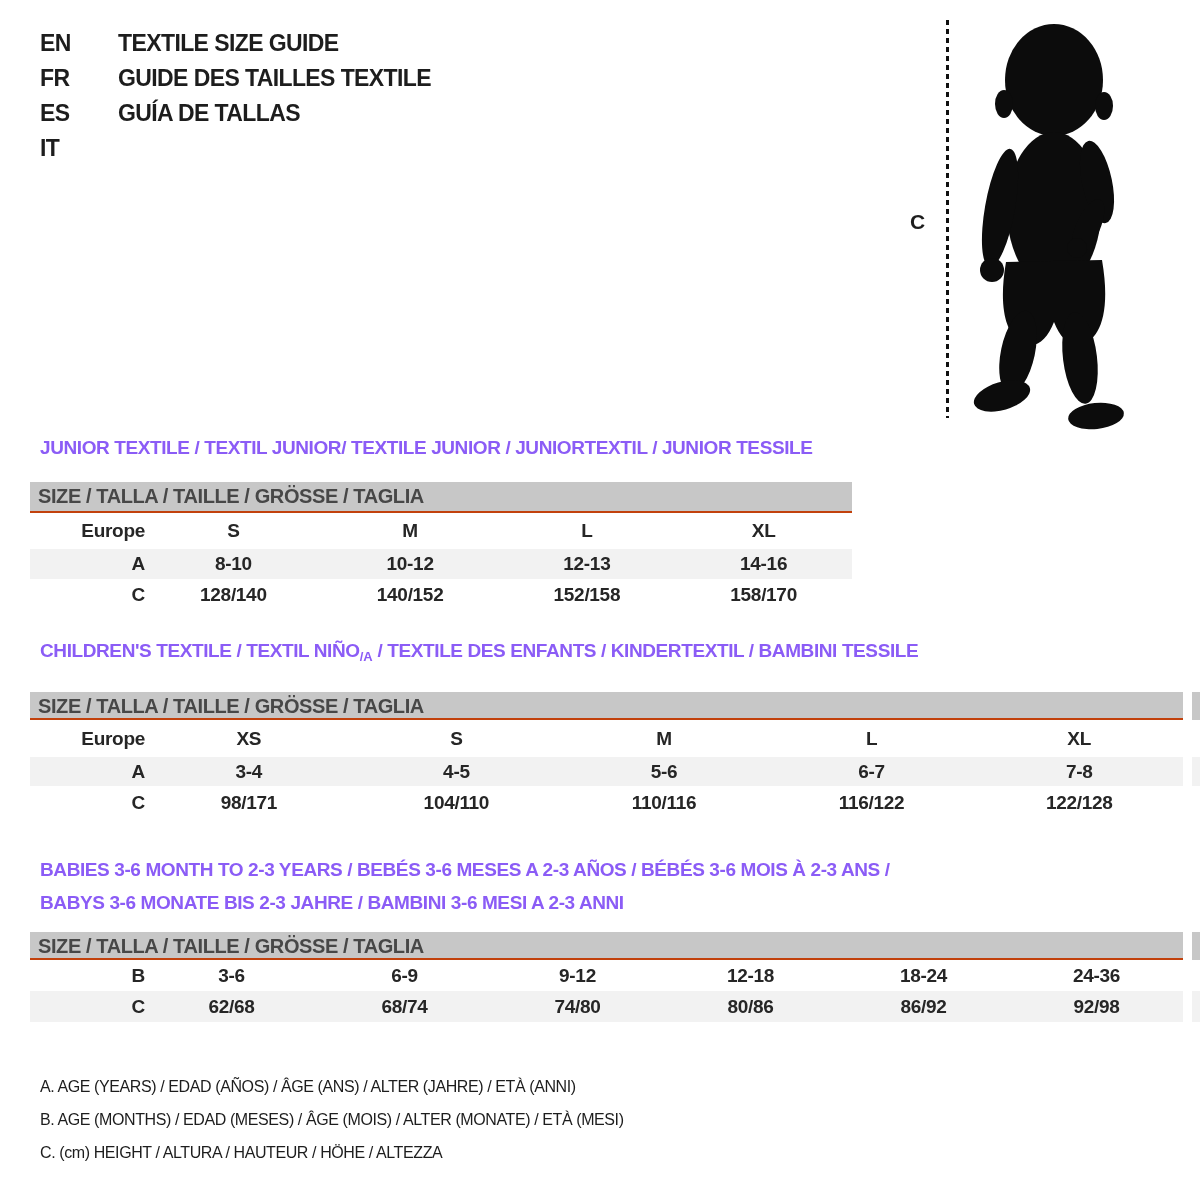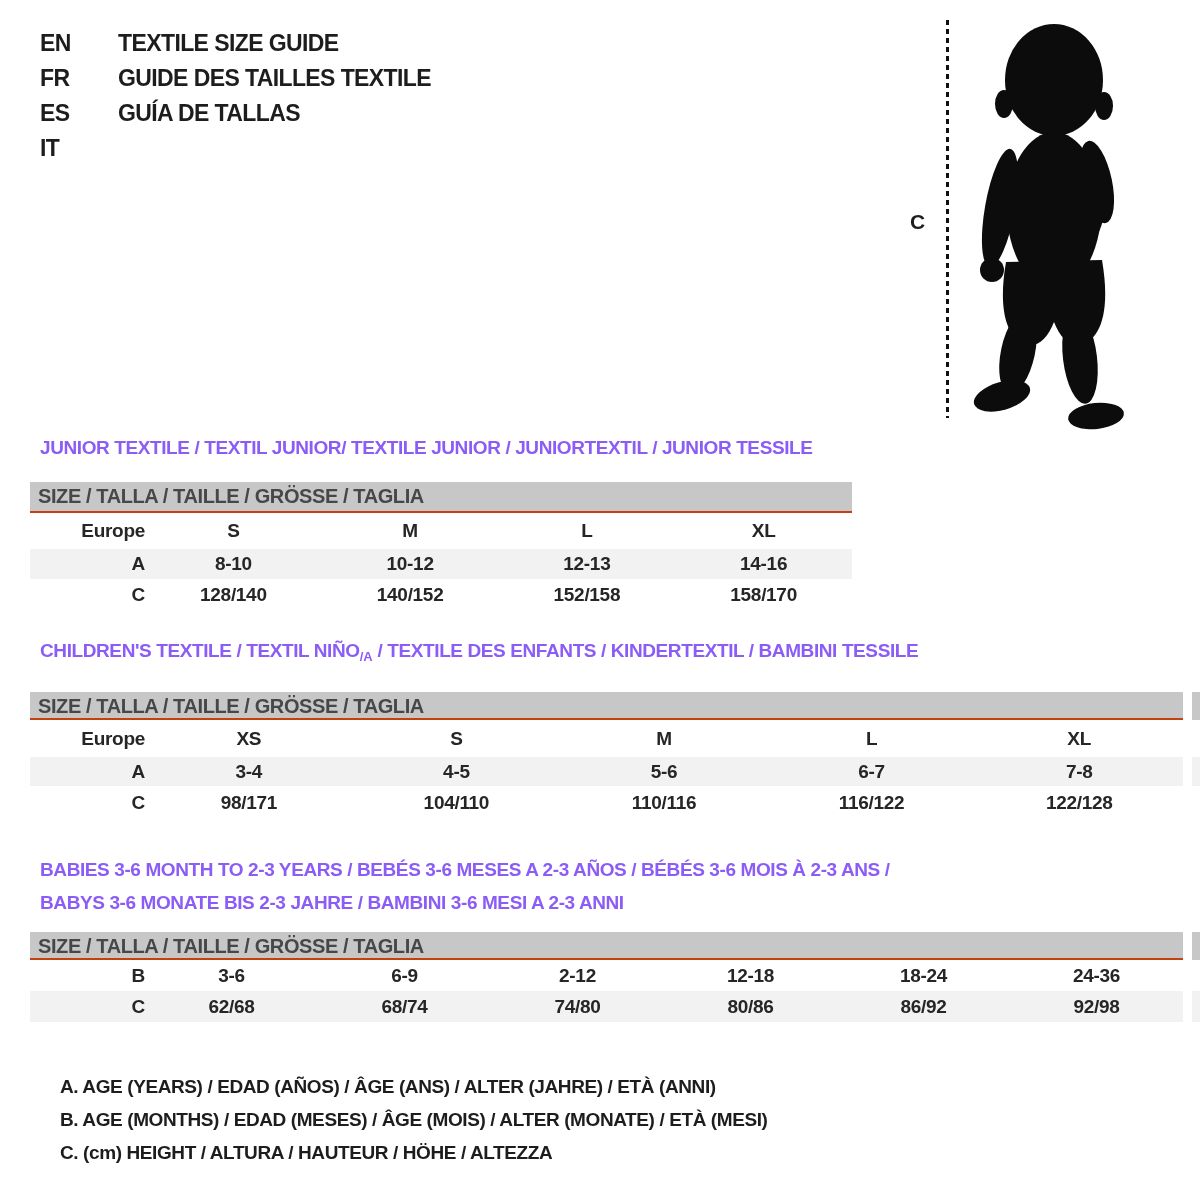--- a/index.html
+++ b/index.html
@@ -54,21 +54,21 @@
   .frag{position:absolute;left:1192px;width:8px;}
   .frag-gray{background:#c7c7c7;}
   .frag-alt{background:#f2f2f2;}
   .frag1{top:692px;height:28px;}
   .frag2{top:757px;height:29px;}
   .frag3{top:932px;height:28px;}
   .frag4{top:991px;height:31px;}
 
   
   .legend{position:absolute;left:40px;top:1070px;}
-  .legend-line{font-size:19px;font-weight:bold;letter-spacing:-0.4px;line-height:33px;white-space:nowrap;margin-left:20px;}
+  .legend-line{font-size:16px;font-weight:normal;letter-spacing:-0.4px;line-height:33px;white-space:nowrap;}
 </style>
 </head>
 <body>
 
 <div class="page">
 
   <div class="lang-block">
     <div class="lang-row">
       <span class="lang-code">EN</span>
       <span class="lang-label">TEXTILE SIZE GUIDE</span>
@@ -165,21 +165,21 @@
   <h2 class="sec-title babies-title">
       <span style="display:block">BABIES 3-6 MONTH TO 2-3 YEARS / BEBÉS 3-6 MESES A 2-3 AÑOS / BÉBÉS 3-6 MOIS À 2-3 ANS /</span>
       <span style="display:block">BABYS 3-6 MONATE BIS 2-3 JAHRE / BAMBINI 3-6 MESI A 2-3 ANNI</span>
     </h2>
   <div class="table babies">
     <div class="thead">SIZE / TALLA / TAILLE / GRÖSSE / TAGLIA</div>
     <div class="trow cols7 h31">
       <span class="lbl">B</span>
       <span class="val">3-6</span>
       <span class="val">6-9</span>
-      <span class="val">2-12</span>
+      <span class="val">9-12</span>
       <span class="val">12-18</span>
       <span class="val">18-24</span>
       <span class="val">24-36</span>
     </div>
     <div class="trow cols7 h31 alt">
       <span class="lbl">C</span>
       <span class="val">62/68</span>
       <span class="val">68/74</span>
       <span class="val">74/80</span>
       <span class="val">80/86</span>

